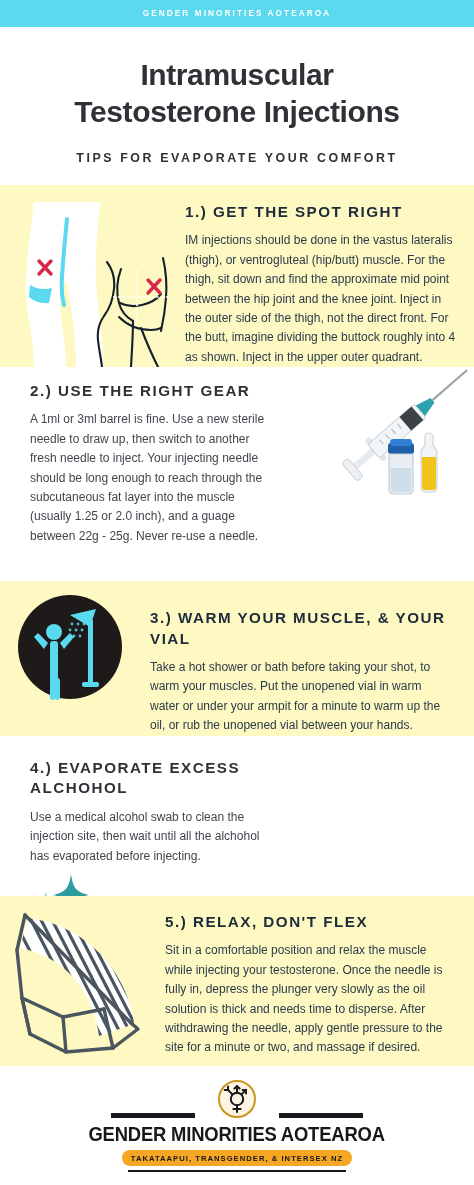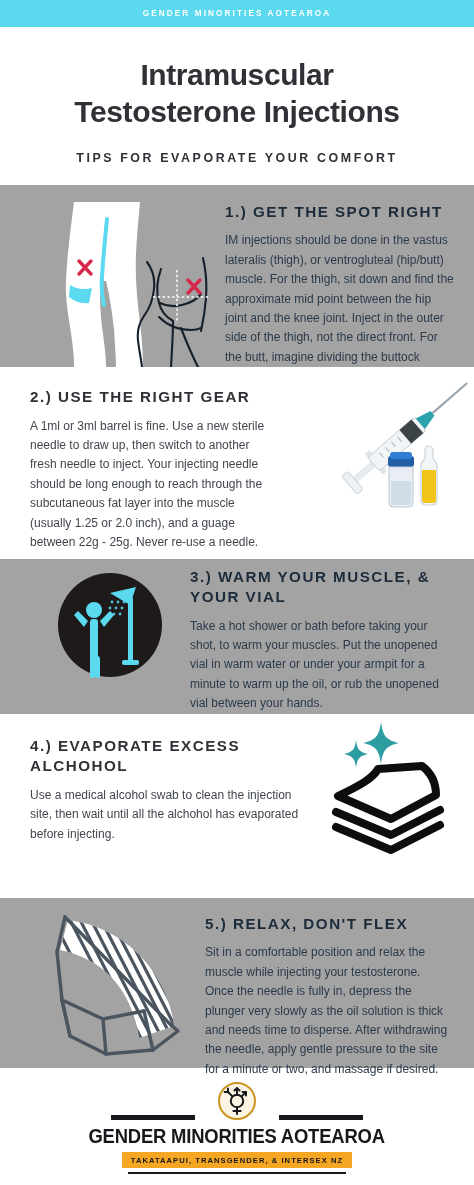--- a/index.html
+++ b/index.html
@@ -42,21 +42,21 @@
   .subtitle {
     margin-top: 20px;
     color: #2f3136;
     font-size: 12.4px;
     font-weight: 700;
     letter-spacing: 2.6px;
   }
 
   
   .section { position: relative; width: 474px; display: flex; }
-  .sec-cyan { background: #a3a3a3; padding-left: 40px; }
+  .sec-cyan { background: #fef9c3; }
   .sec-white { background: #ffffff; }
 
   .art { position: relative; flex: 0 0 auto; }
   .copy { flex: 1 1 auto; }
 
   .step-title {
     color: #1c2b3a;
     font-size: 15.2px;
     font-weight: 700;
     letter-spacing: 1.5px;
@@ -70,36 +70,36 @@
     line-height: 1.62;
   }
   .step-body.dark { color: #41464d; }
 
   
   #section-1 { height: 182px; align-items: flex-start; }
   #section-1 .art { width: 185px; height: 182px; }
   #section-1 .copy { padding: 17px 18px 0 0; }
 
   
-  #section-2 { height: 192px; align-items: center; gap: 40px; }
+  #section-2 { height: 214px; align-items: flex-start; gap: 40px; }
   #section-2 .copy { padding: 14px 0 0 30px; width: 280px; }
   #section-2 .art { width: 164px; height: 166px; }
 
   
   #section-3 { height: 155px; align-items: flex-end; }
   #section-3 .art { width: 150px; height: 155px; }
   #section-3 .copy { padding: 16px 24px 0 0; }
 
   
-  #section-4 { height: 160px; align-items: flex-start; }
+  #section-4 { height: 160px; align-items: flex-start; flex-direction: column; }
   #section-4 .copy { padding: 22px 0 0 30px; width: 280px; }
   #section-4 .art { width: 164px; height: 160px; }
 
   
-  #section-5 { height: 170px; align-items: flex-start; margin-top: 24px; }
+  #section-5 { height: 170px; align-items: flex-start; }
   #section-5 .art { width: 165px; height: 170px; }
   #section-5 .copy { padding: 16px 22px 0 0; }
 
   
   .footer {
     background: #ffffff;
     height: 158px;
     display: flex;
     flex-direction: column;
     align-items: center;
@@ -125,21 +125,21 @@
     transform: scaleX(0.94);
   }
   .logo-tag {
     margin-top: 4px;
     background: #f5a623;
     color: #17181c;
     font-size: 7.6px;
     font-weight: 700;
     letter-spacing: 1.05px;
     padding: 4px 9px 3px;
-    border-radius: 0;
+    border-radius: 8px;
   }
   .rule-bottom {
     width: 218px; height: 2.5px; background: #17181c; margin-top: 4px;
   }
   .footer-url {
     margin-top: 14px;
     color: #2f3136;
     font-size: 17px;
     font-weight: 700;
     letter-spacing: 0.2px;

